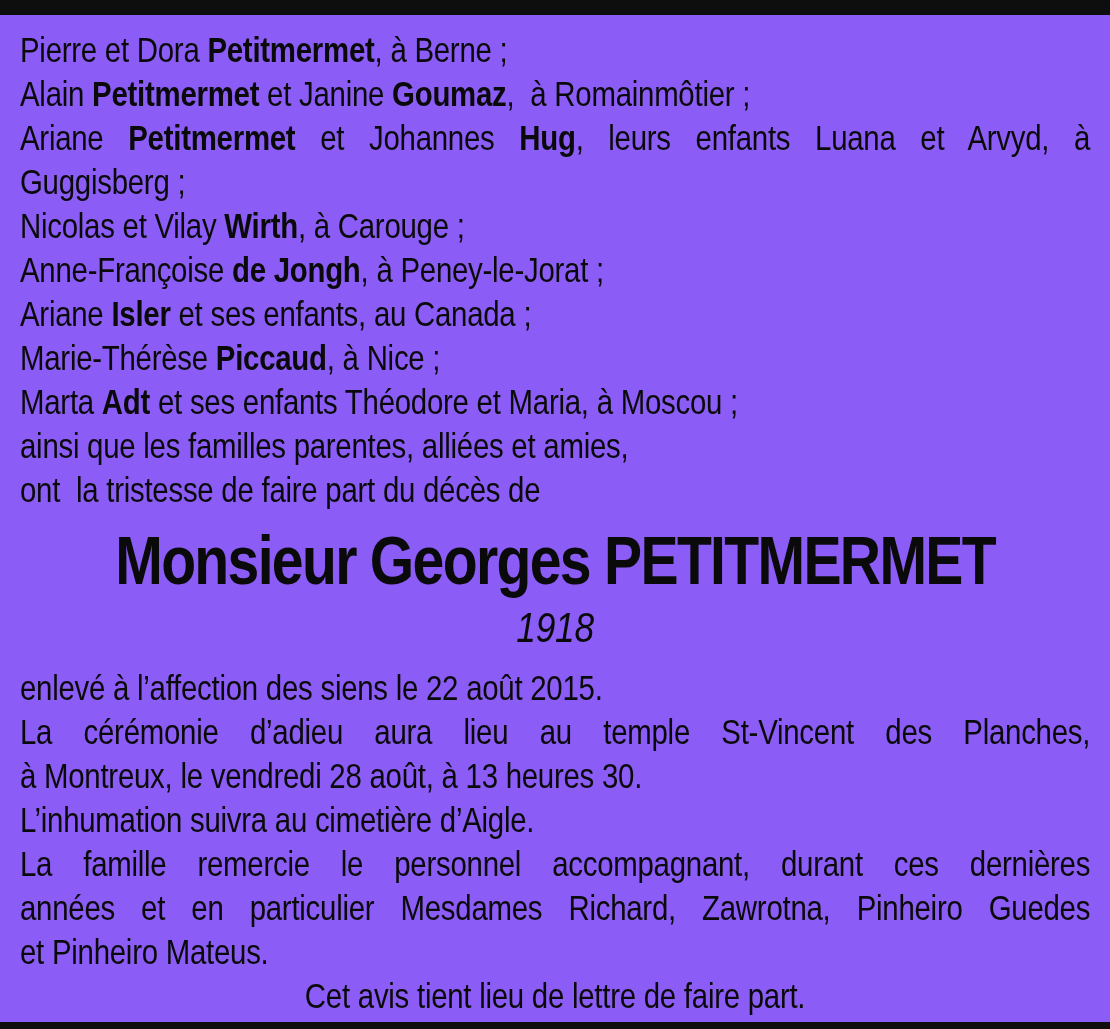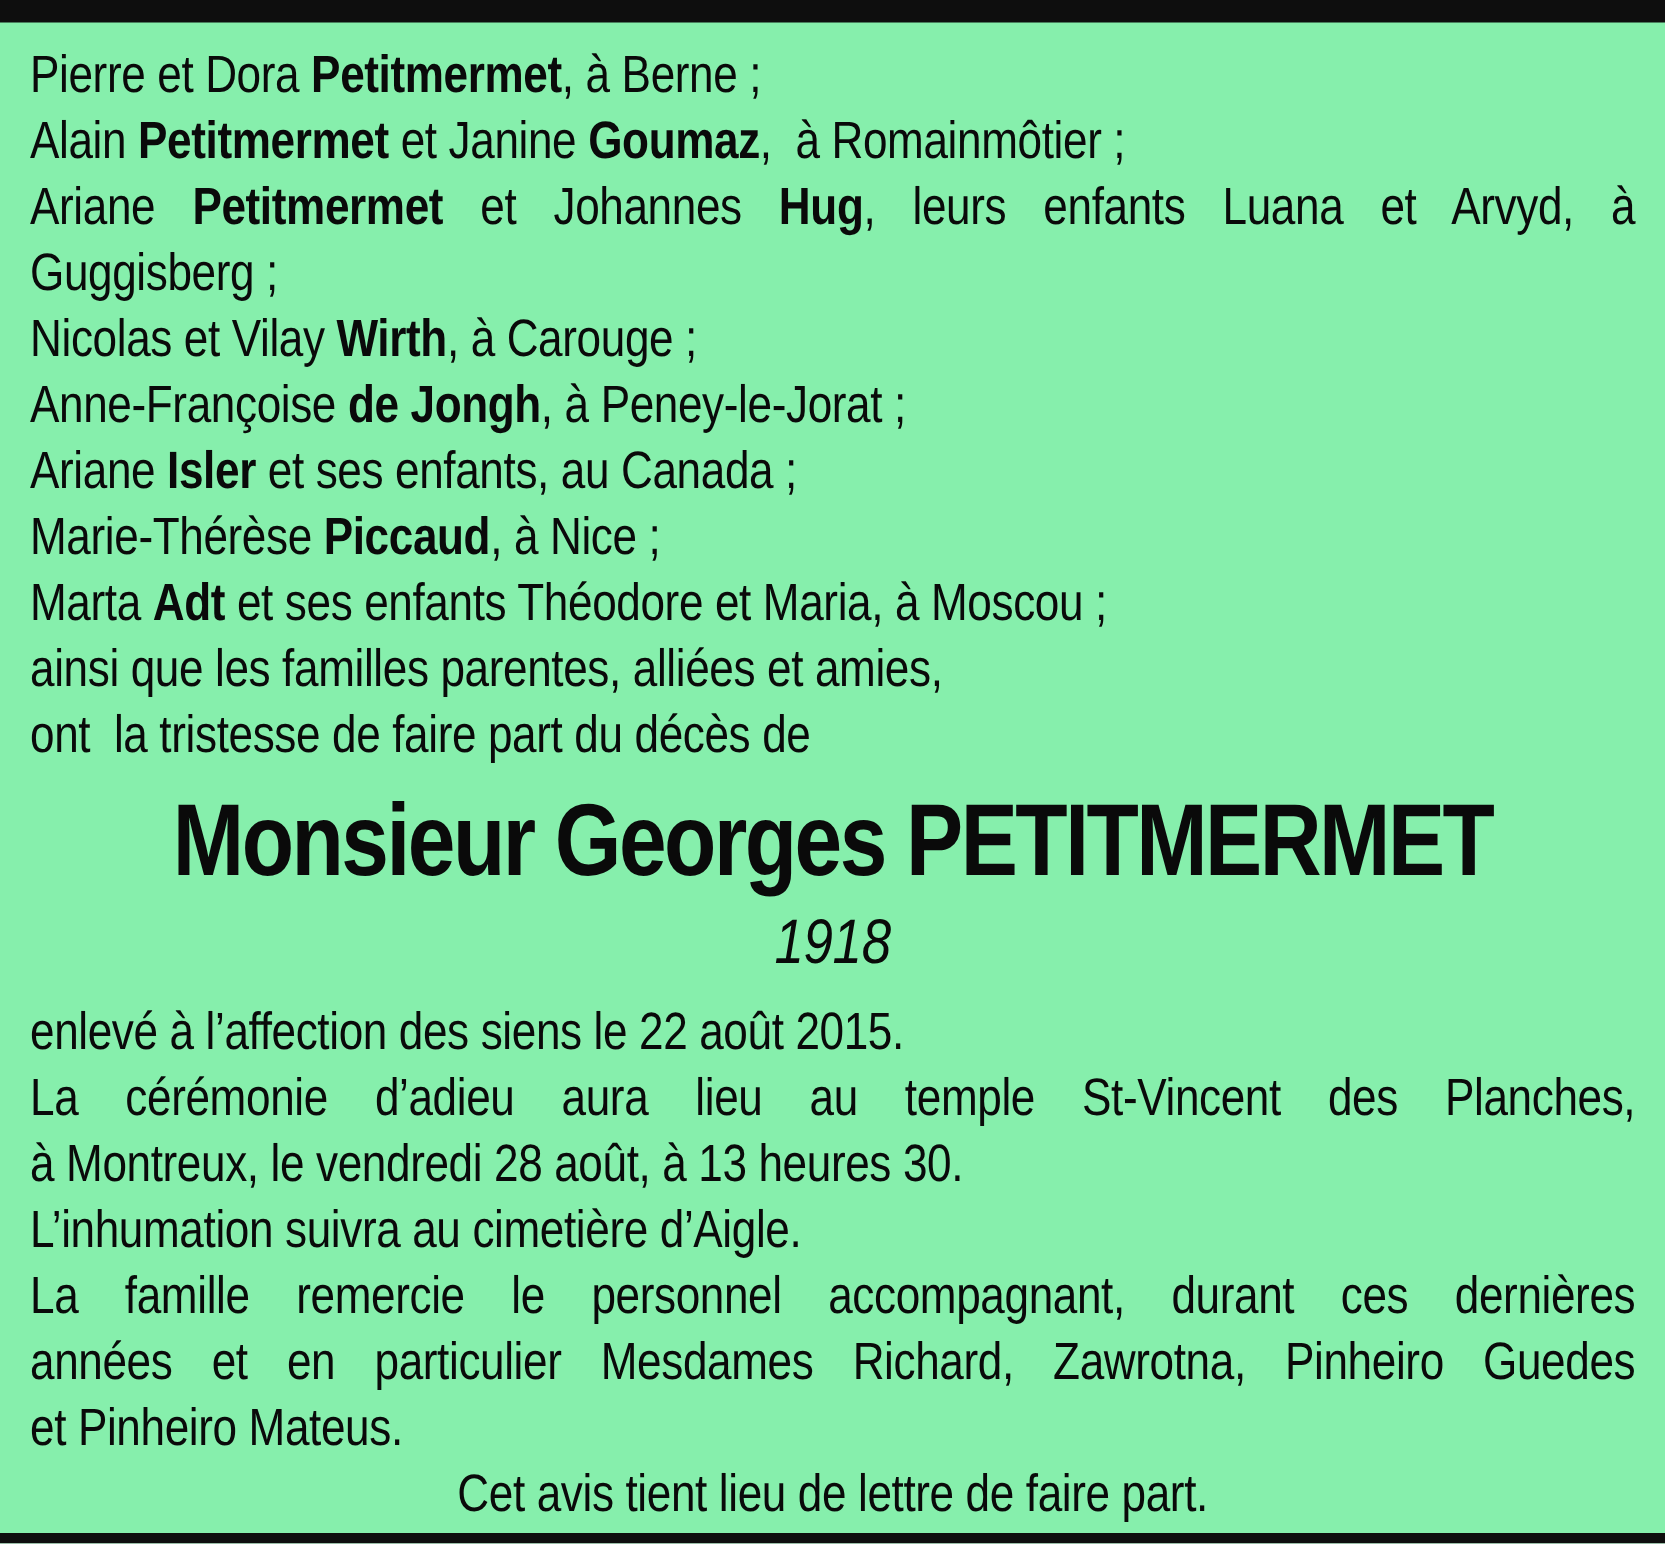--- a/index.html
+++ b/index.html
@@ -11,21 +11,21 @@
     width: 1110px;
     height: 1029px;
     overflow: hidden;
     font-family: "Liberation Sans", "DejaVu Sans", sans-serif;
     color: #0a0a0a;
   }
   .page {
     position: relative;
     width: 1110px;
     height: 1029px;
-    background: #86efac;
+    background: #8b5cf6;
   }
   .bar {
     position: absolute;
     left: 0;
     width: 100%;
     background: #0e0e0e;
   }
   .bar.top { top: 0; height: 15px; }
   .bar.bottom { bottom: 0; height: 7px; }
 

